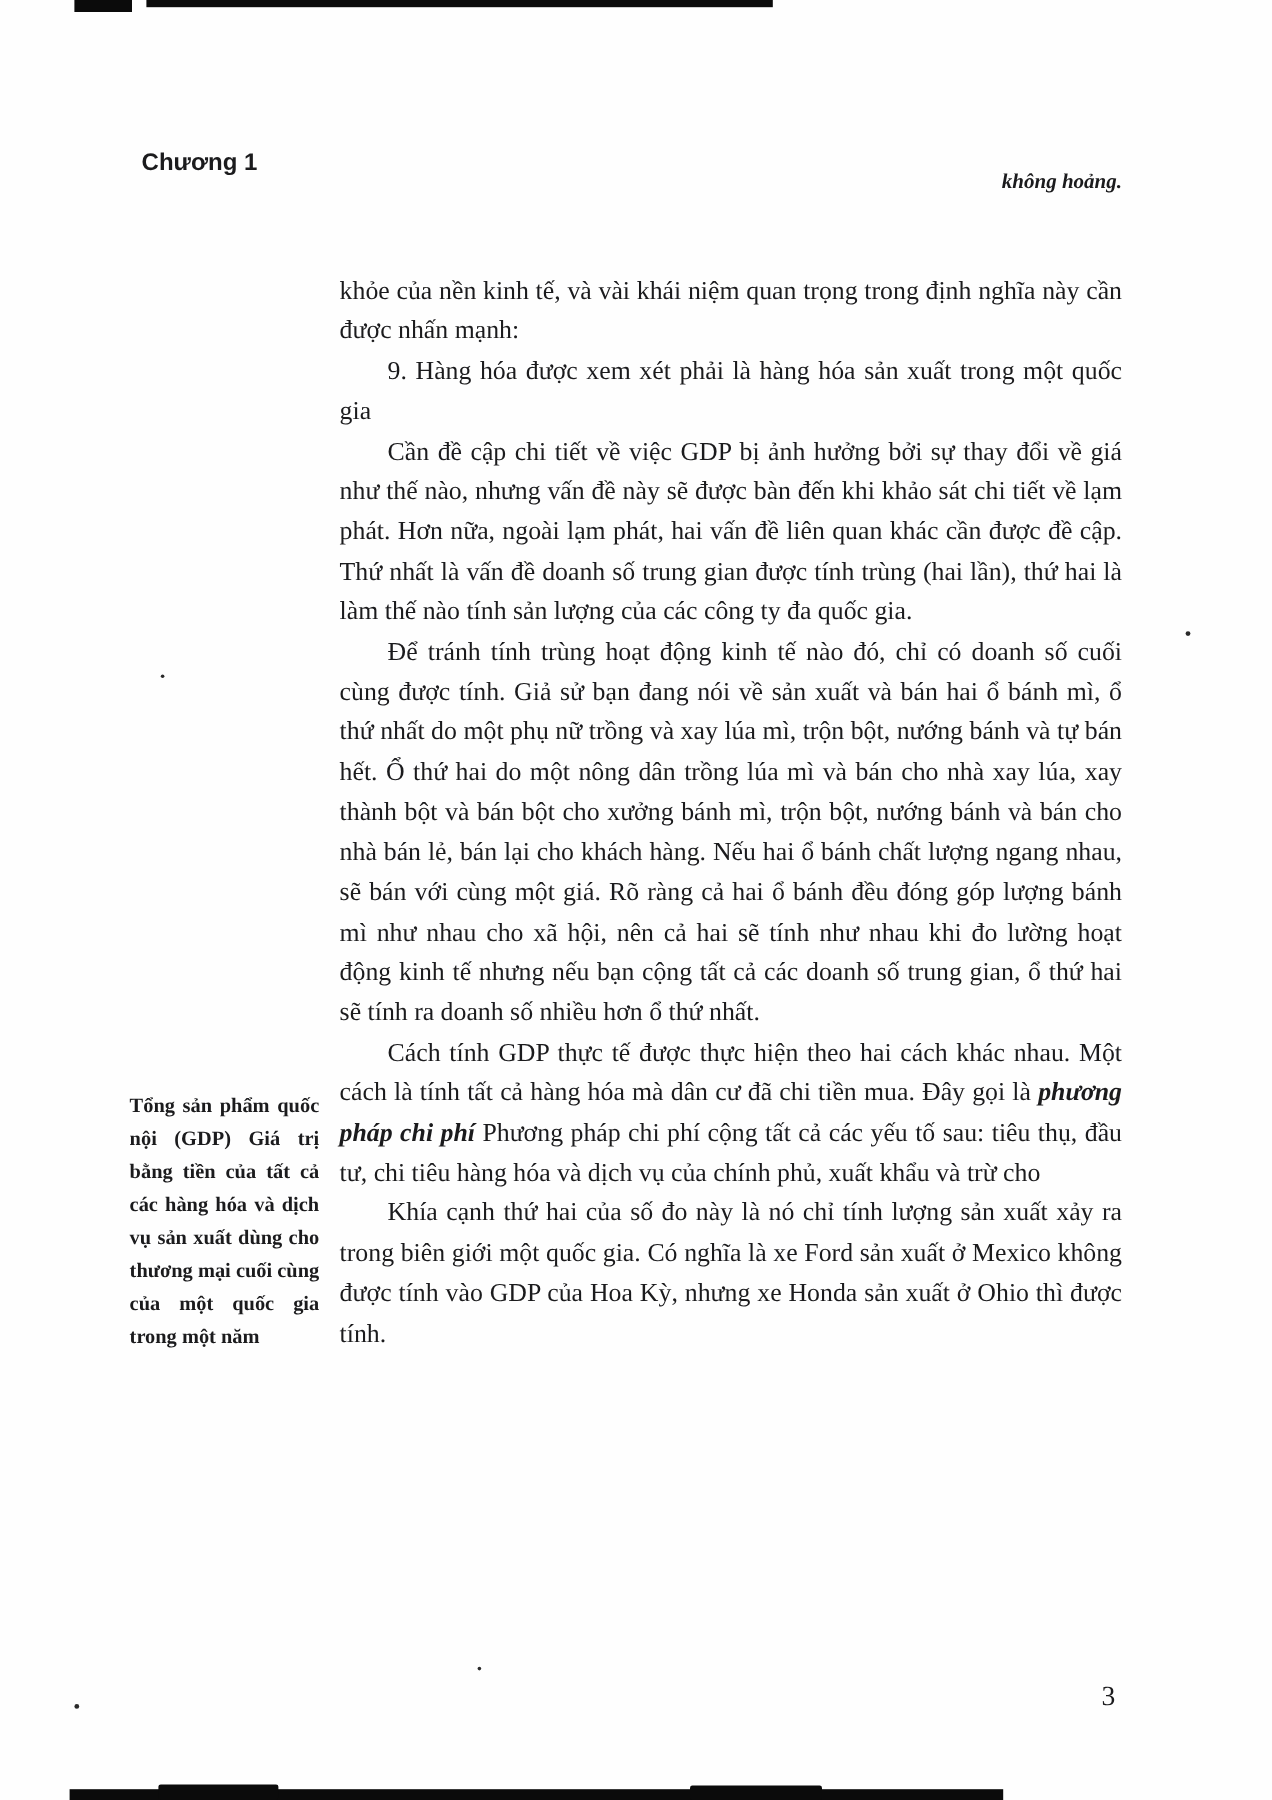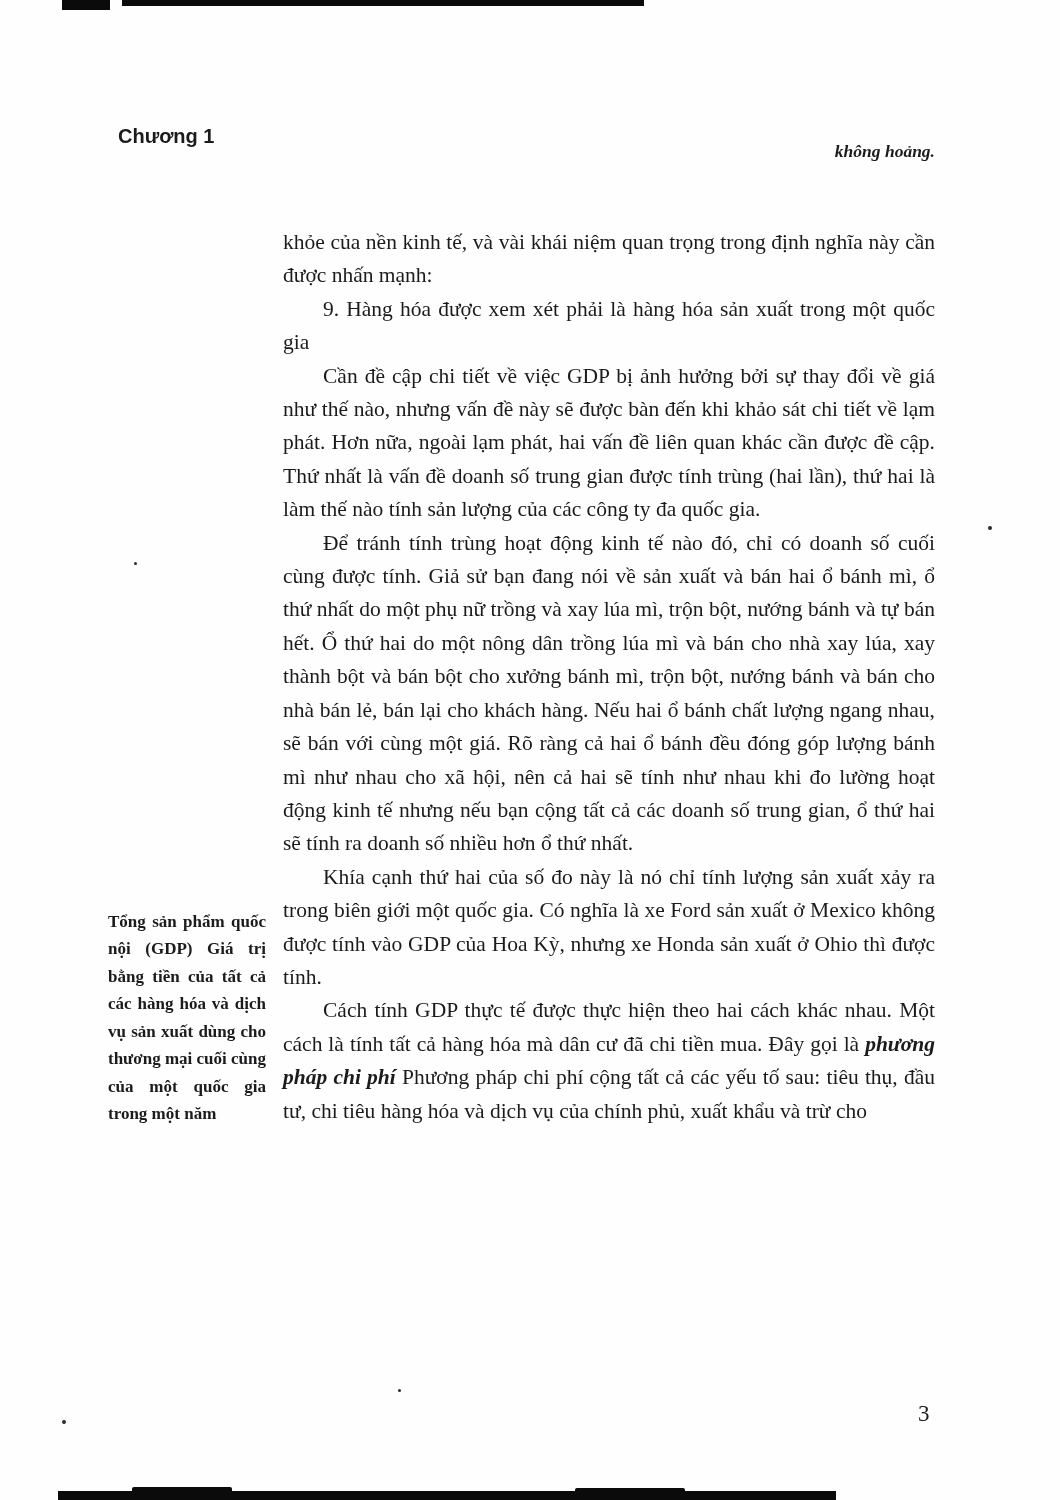--- a/index.html
+++ b/index.html
@@ -120,21 +120,21 @@
     <div class="margin-note">
       <span>Tổng sản phẩm quốc nội (GDP)</span>
       <span>Giá trị bằng tiền của tất cả các hàng hóa và dịch vụ sản xuất dùng cho thương mại cuối cùng của một quốc gia trong một năm</span>
     </div>
 
     <div class="body-text">
       <p class="noindent">khỏe của nền kinh tế, và vài khái niệm quan trọng trong định nghĩa này cần được nhấn mạnh:</p>
       <p>9. Hàng hóa được xem xét phải là hàng hóa sản xuất trong một quốc gia</p>
       <p>Cần đề cập chi tiết về việc GDP bị ảnh hưởng bởi sự thay đổi về giá như thế nào, nhưng vấn đề này sẽ được bàn đến khi khảo sát chi tiết về lạm phát. Hơn nữa, ngoài lạm phát, hai vấn đề liên quan khác cần được đề cập. Thứ nhất là vấn đề doanh số trung gian được tính trùng (hai lần), thứ hai là làm thế nào tính sản lượng của các công ty đa quốc gia.</p>
       <p>Để tránh tính trùng hoạt động kinh tế nào đó, chỉ có doanh số cuối cùng được tính. Giả sử bạn đang nói về sản xuất và bán hai ổ bánh mì, ổ thứ nhất do một phụ nữ trồng và xay lúa mì, trộn bột, nướng bánh và tự bán hết. Ổ thứ hai do một nông dân trồng lúa mì và bán cho nhà xay lúa, xay thành bột và bán bột cho xưởng bánh mì, trộn bột, nướng bánh và bán cho nhà bán lẻ, bán lại cho khách hàng. Nếu hai ổ bánh chất lượng ngang nhau, sẽ bán với cùng một giá. Rõ ràng cả hai ổ bánh đều đóng góp lượng bánh mì như nhau cho xã hội, nên cả hai sẽ tính như nhau khi đo lường hoạt động kinh tế nhưng nếu bạn cộng tất cả các doanh số trung gian, ổ thứ hai sẽ tính ra doanh số nhiều hơn ổ thứ nhất.</p>
+      <p><span>Cách tính GDP thực tế được thực hiện theo hai cách khác nhau. Một cách là tính tất cả hàng hóa mà dân cư đã chi tiền mua. Đây gọi là </span><em class="term">phương pháp chi phí</em><span> Phương pháp chi phí cộng tất cả các yếu tố sau: tiêu thụ, đầu tư, chi tiêu hàng hóa và dịch vụ của chính phủ, xuất khẩu và trừ cho</span></p>
       <p>Khía cạnh thứ hai của số đo này là nó chỉ tính lượng sản xuất xảy ra trong biên giới một quốc gia. Có nghĩa là xe Ford sản xuất ở Mexico không được tính vào GDP của Hoa Kỳ, nhưng xe Honda sản xuất ở Ohio thì được tính.</p>
-      <p><span>Cách tính GDP thực tế được thực hiện theo hai cách khác nhau. Một cách là tính tất cả hàng hóa mà dân cư đã chi tiền mua. Đây gọi là </span><em class="term">phương pháp chi phí</em><span> Phương pháp chi phí cộng tất cả các yếu tố sau: tiêu thụ, đầu tư, chi tiêu hàng hóa và dịch vụ của chính phủ, xuất khẩu và trừ cho</span></p>
     </div>
 
   </div>
 
   <div class="page-number">3</div>
 
 </div>
 
 </body></html>

